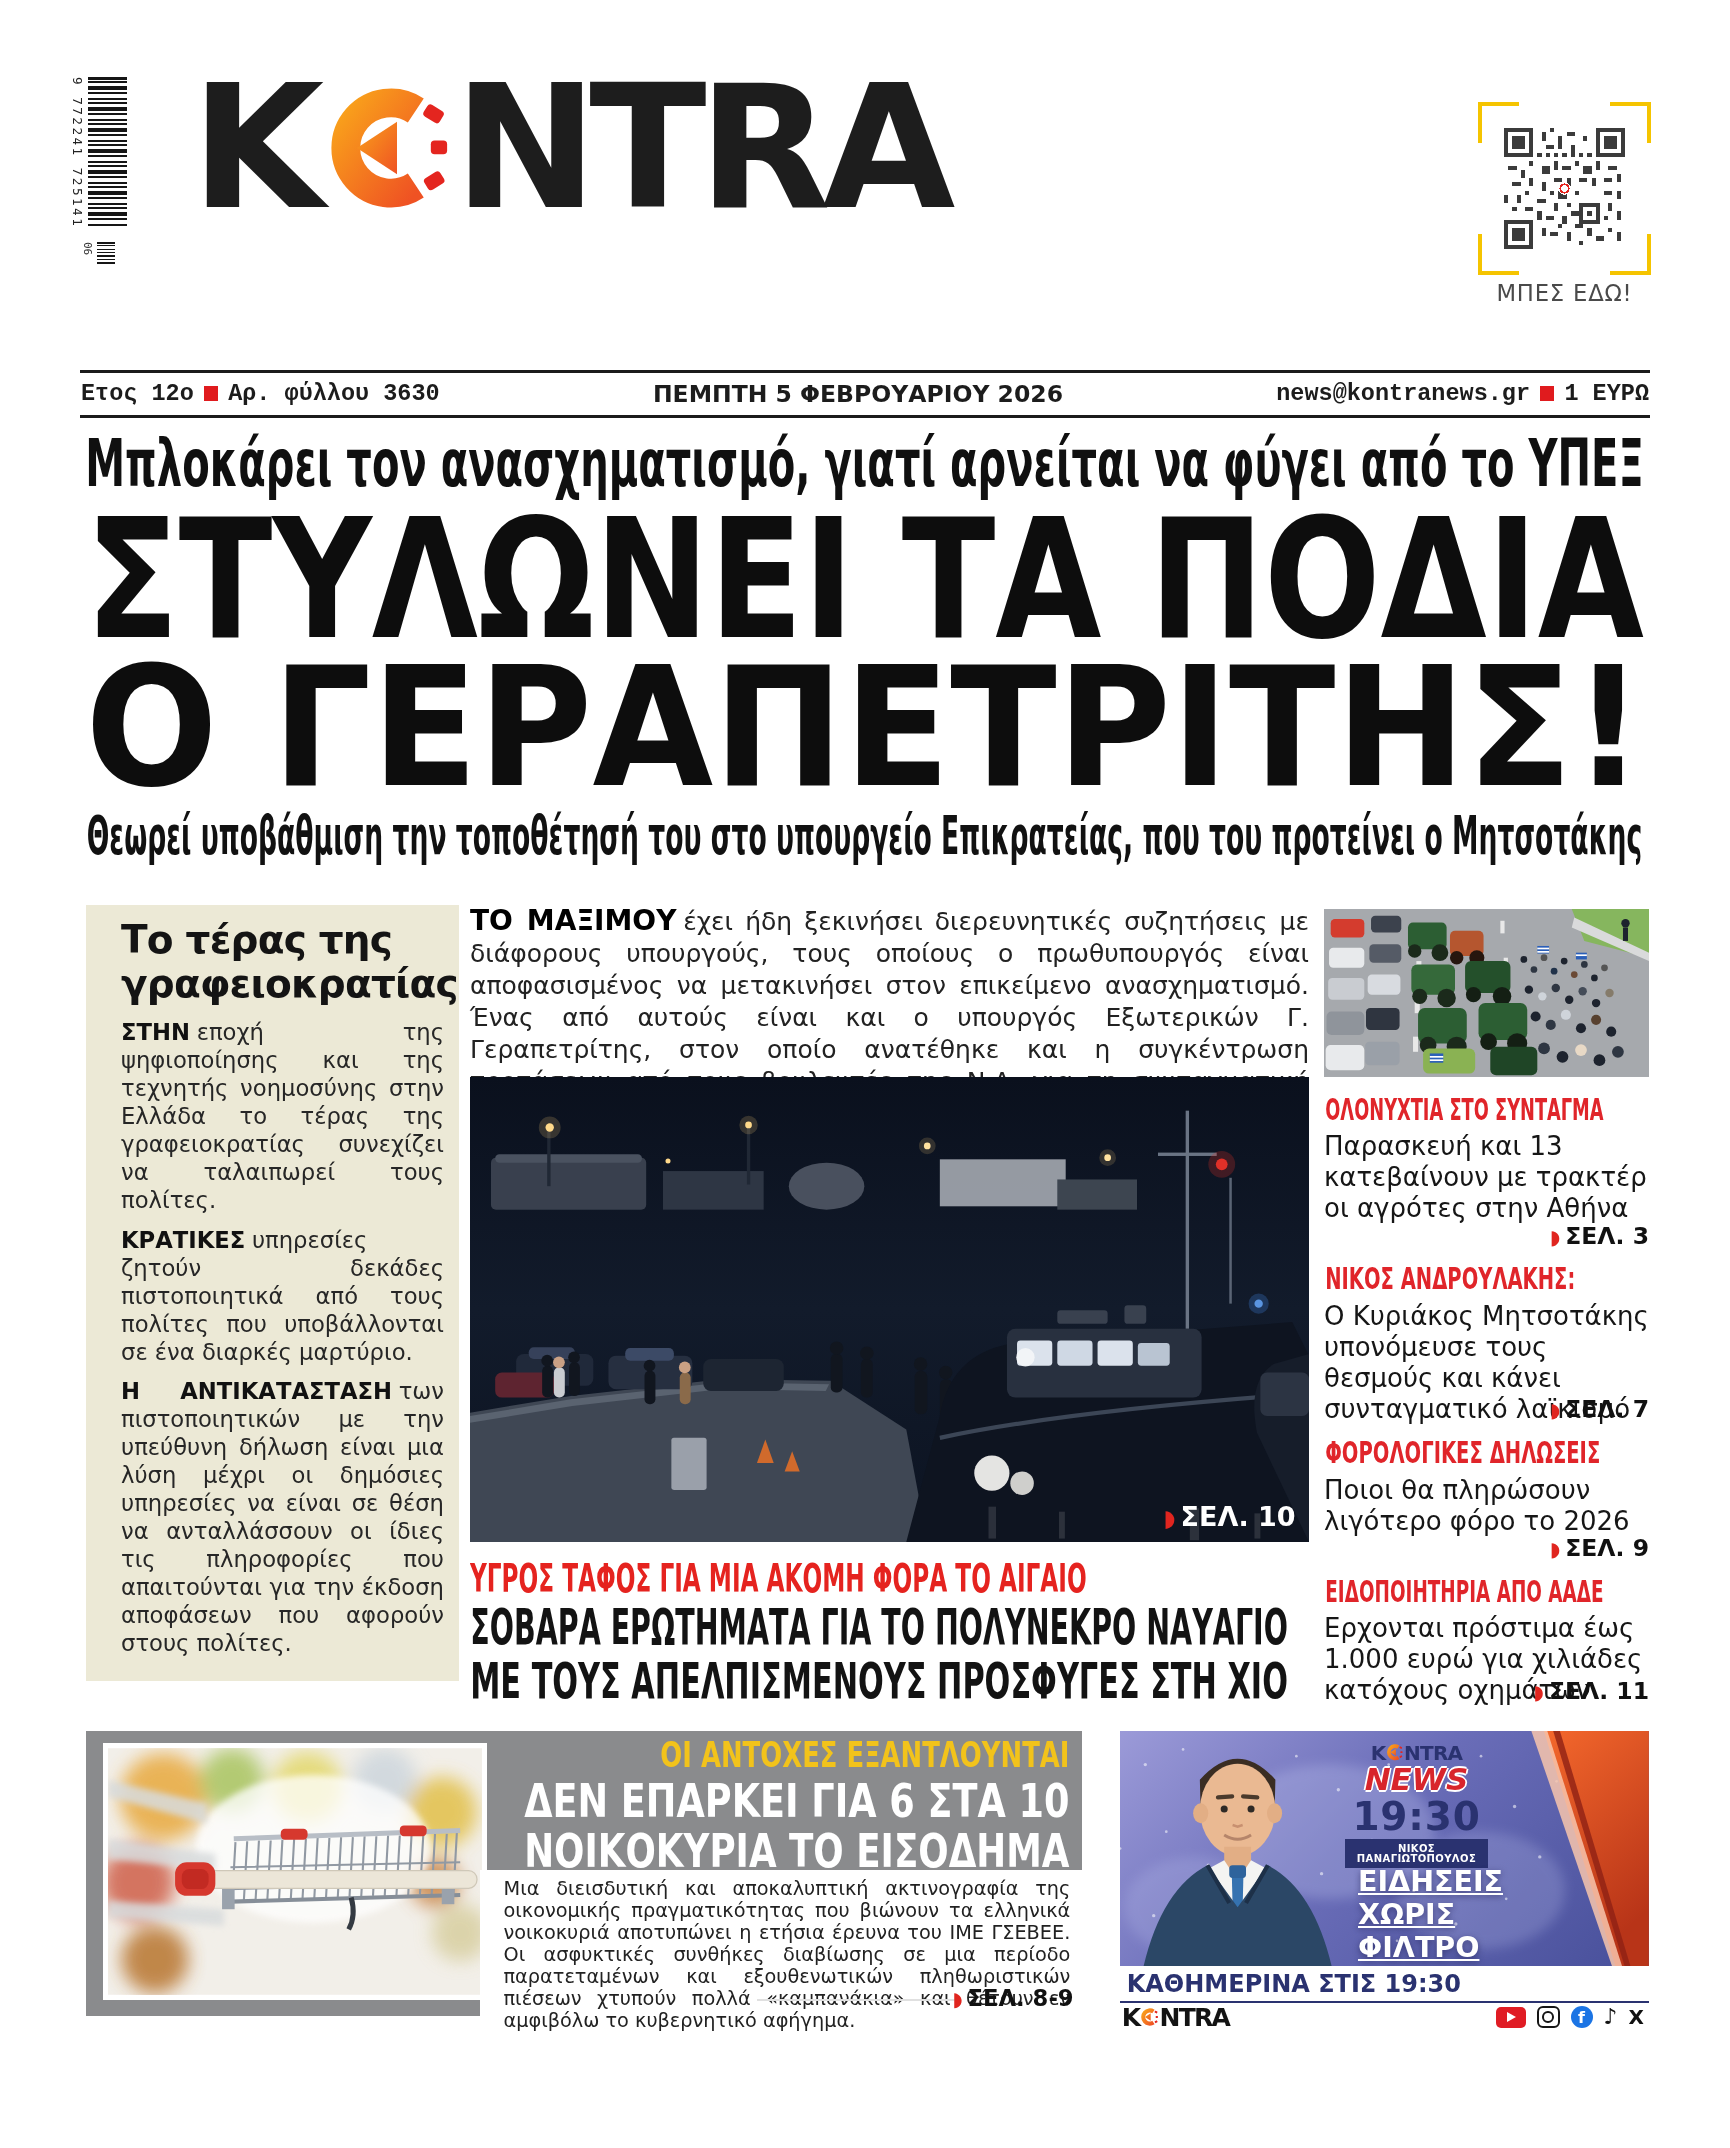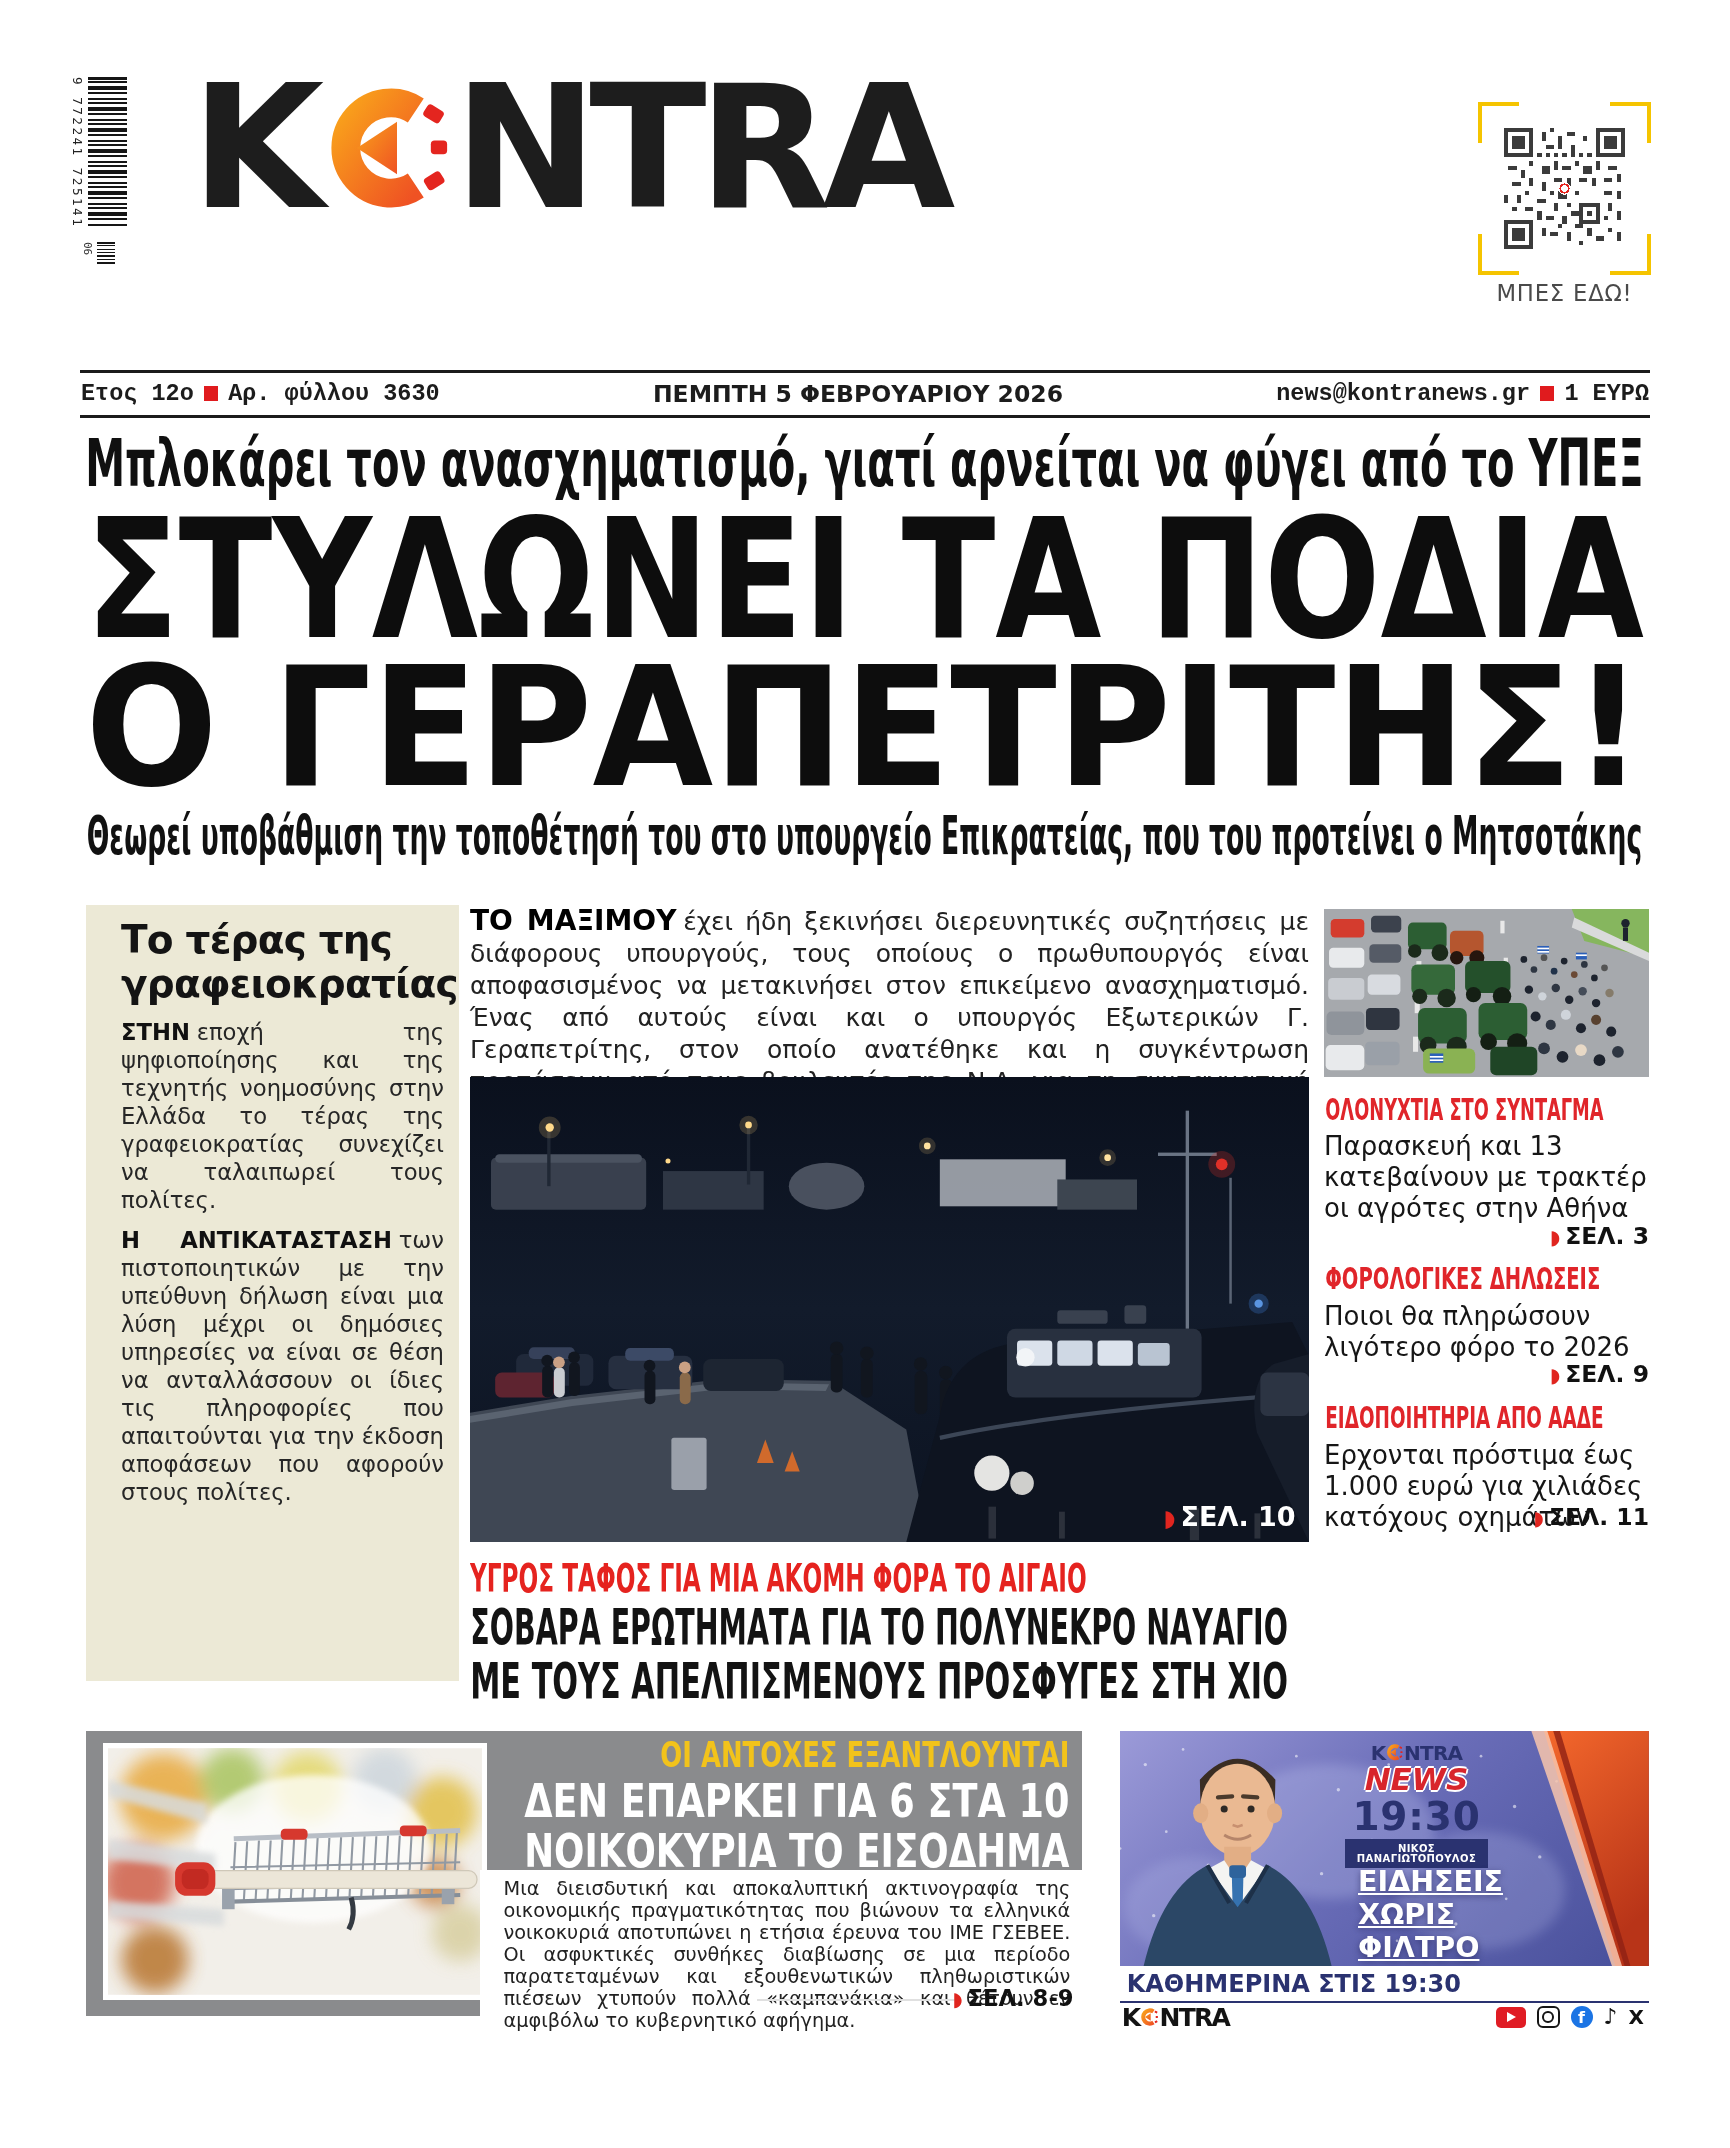--- a/index.html
+++ b/index.html
@@ -274,20 +274,21 @@
   <svg class="abs hsvg" style="left:81px;top:802px" width="1567" height="72" viewBox="0 0 1868 86">
     <text x="5" y="62" font-size="64" fill="#111" textLength="1858" lengthAdjust="spacingAndGlyphs">Θεωρεί υποβάθμιση την τοποθέτησή του στο υπουργείο Επικρατείας, που του προτείνει ο Μητσοτάκης</text>
   </svg>
 
   <div class="abs opinion">
     <div class="op-title">
       <div>Το τέρας της</div>
       <div>γραφειοκρατίας</div>
     </div>
     <p class="op-p"><b>ΣΤΗΝ</b><span>εποχή της ψηφιοποίησης και της τεχνητής νοημοσύνης στην Ελλάδα το τέρας της γραφειοκρατίας συνεχίζει να ταλαιπωρεί τους πολίτες.</span></p>
+    <p class="op-p"><b>ΚΡΑΤΙΚΕΣ</b><span>υπηρεσίες ζητούν δεκάδες πιστοποιητικά από τους πολίτες που υποβάλλονται σε ένα διαρκές μαρτύριο.</span></p>
     <p class="op-p"><b>Η ΑΝΤΙΚΑΤΑΣΤΑΣΗ</b><span>των πιστοποιητικών με την υπεύθυνη δήλωση είναι μια λύση μέχρι οι δημόσιες υπηρεσίες να είναι σε θέση να ανταλλάσσουν οι ίδιες τις πληροφορίες που απαιτούνται για την έκδοση αποφάσεων που αφορούν στους πολίτες.</span></p>
   </div>
 
   <div class="abs center-article">
     <p class="ca-p"><b>ΤΟ ΜΑΞΙΜΟΥ</b><span>έχει ήδη ξεκινήσει διερευνητικές συζητήσεις με διάφορους υπουργούς, τους οποίους ο πρωθυπουργός είναι αποφασισμένος να μετακινήσει στον επικείμενο ανασχηματισμό. Ένας από αυτούς είναι και ο υπουργός Εξωτερικών Γ. Γεραπετρίτης, στον οποίο ανατέθηκε και η συγκέντρωση προτάσεων από τους βουλευτές της Ν.Δ. για τη συνταγματική αναθεώρηση.</span></p>
     <div class="crule">
       <span class="line"></span>
       <span class="pageref"><span class="pr-arrow">◗</span><span>ΣΕΛ. 3</span></span>
     </div>
   </div>
@@ -495,20 +496,27 @@
     </svg>
 
     <div class="brief pad">
       <svg width="325" height="35" viewBox="0 0 387 42">
         <text x="0" y="34" font-size="37" fill="#e0252a" textLength="334" lengthAdjust="spacingAndGlyphs">ΟΛΟΝΥΧΤΙΑ ΣΤΟ ΣΥΝΤΑΓΜΑ</text>
       </svg>
       <p class="brief-body">Παρασκευή και 13 κατεβαίνουν με τρακτέρ οι αγρότες στην Αθήνα</p>
       <span class="bref"><span class="pr-arrow">◗</span><span>ΣΕΛ. 3</span></span>
     </div>
 
+    <div class="brief">
+      <svg width="325" height="35" viewBox="0 0 387 42">
+        <text x="0" y="34" font-size="37" fill="#e0252a" textLength="300" lengthAdjust="spacingAndGlyphs">ΝΙΚΟΣ ΑΝΔΡΟΥΛΑΚΗΣ:</text>
+      </svg>
+      <p class="brief-body">Ο Κυριάκος Μητσοτάκης υπονόμευσε τους θεσμούς και κάνει συνταγματικό λαϊκισμό</p>
+      <span class="bref"><span class="pr-arrow">◗</span><span>ΣΕΛ. 7</span></span>
+    </div>
 
     <div class="brief pad">
       <svg width="325" height="35" viewBox="0 0 387 42">
         <text x="0" y="34" font-size="37" fill="#e0252a" textLength="330" lengthAdjust="spacingAndGlyphs">ΦΟΡΟΛΟΓΙΚΕΣ ΔΗΛΩΣΕΙΣ</text>
       </svg>
       <p class="brief-body">Ποιοι θα πληρώσουν λιγότερο φόρο το 2026</p>
       <span class="bref"><span class="pr-arrow">◗</span><span>ΣΕΛ. 9</span></span>
     </div>
 
     <div class="brief">

